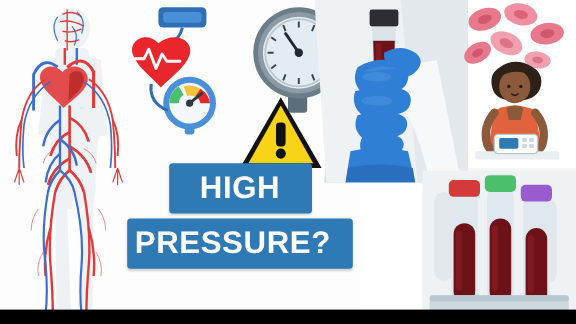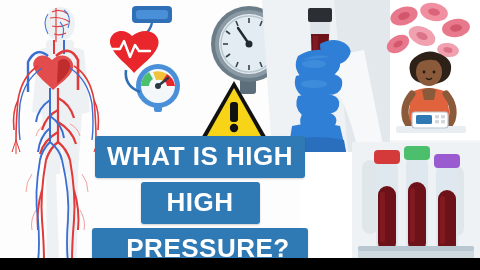--- a/index.html
+++ b/index.html
@@ -133,21 +133,21 @@
   #title-line-1 {
     font-size: 26px;
     padding: 7px 12px 9px 12px;
   }
   #title-line-2 {
     font-size: 26px;
     padding: 7px 26px 9px 26px;
   }
   #title-line-3 {
     font-size: 26px;
-    padding: 7px 18px 9px 34px;
+    padding: 7px 18px 9px 6px;
   }
 
   
   #bottom-bar {
     position: absolute;
     left: 0; bottom: 0;
     width: 480px; height: 12px;
     background: #000000;
     z-index: 20;
   }
@@ -415,19 +415,18 @@
       <rect x="86" y="48" width="18" height="64" rx="9" fill="#6d1218"></rect>
       <rect x="82" y="12" width="26" height="14" rx="4" fill="#9a5bd0"></rect>
       <rect x="88" y="54" width="5" height="48" rx="2" fill="#8e2026" opacity="0.6"></rect>
     </g>
 
     <rect x="6" y="104" width="116" height="16" rx="3" fill="#cdd8df"></rect>
     <rect x="6" y="104" width="116" height="5" rx="2" fill="#b9c7d0"></rect>
   </svg>
 
   <div id="title-block">
-    <div class="title-line" id="title-line-1">WHAT IS HIGH</div>
     <div class="title-line" id="title-line-2">HIGH</div>
     <div class="title-line" id="title-line-3">PRESSURE?</div>
   </div>
 
   <div id="bottom-bar"></div>
 </div>
 
 </body></html>

